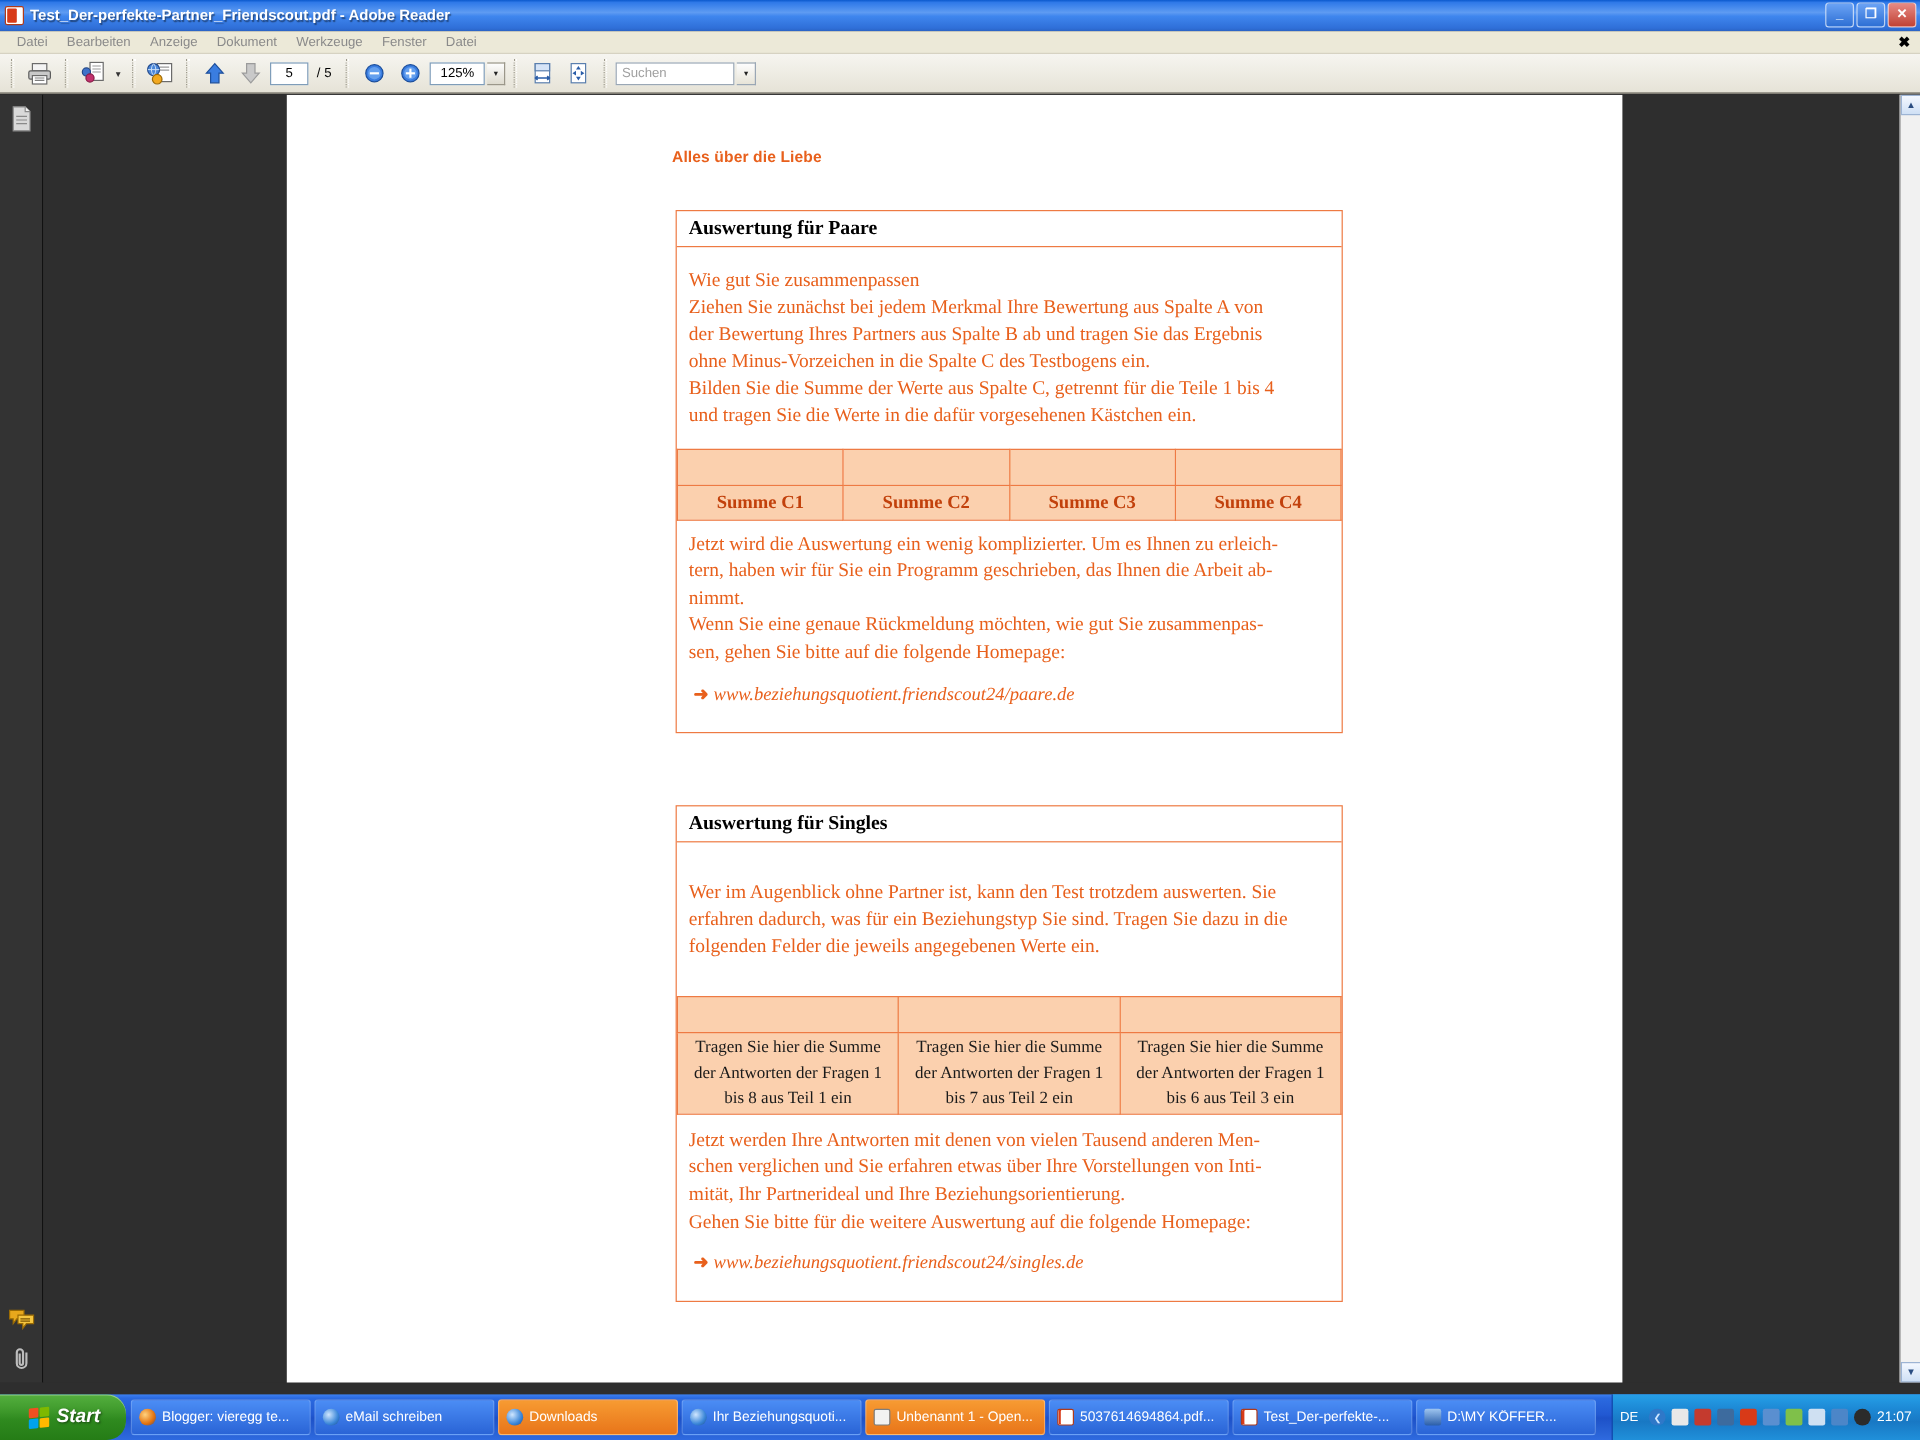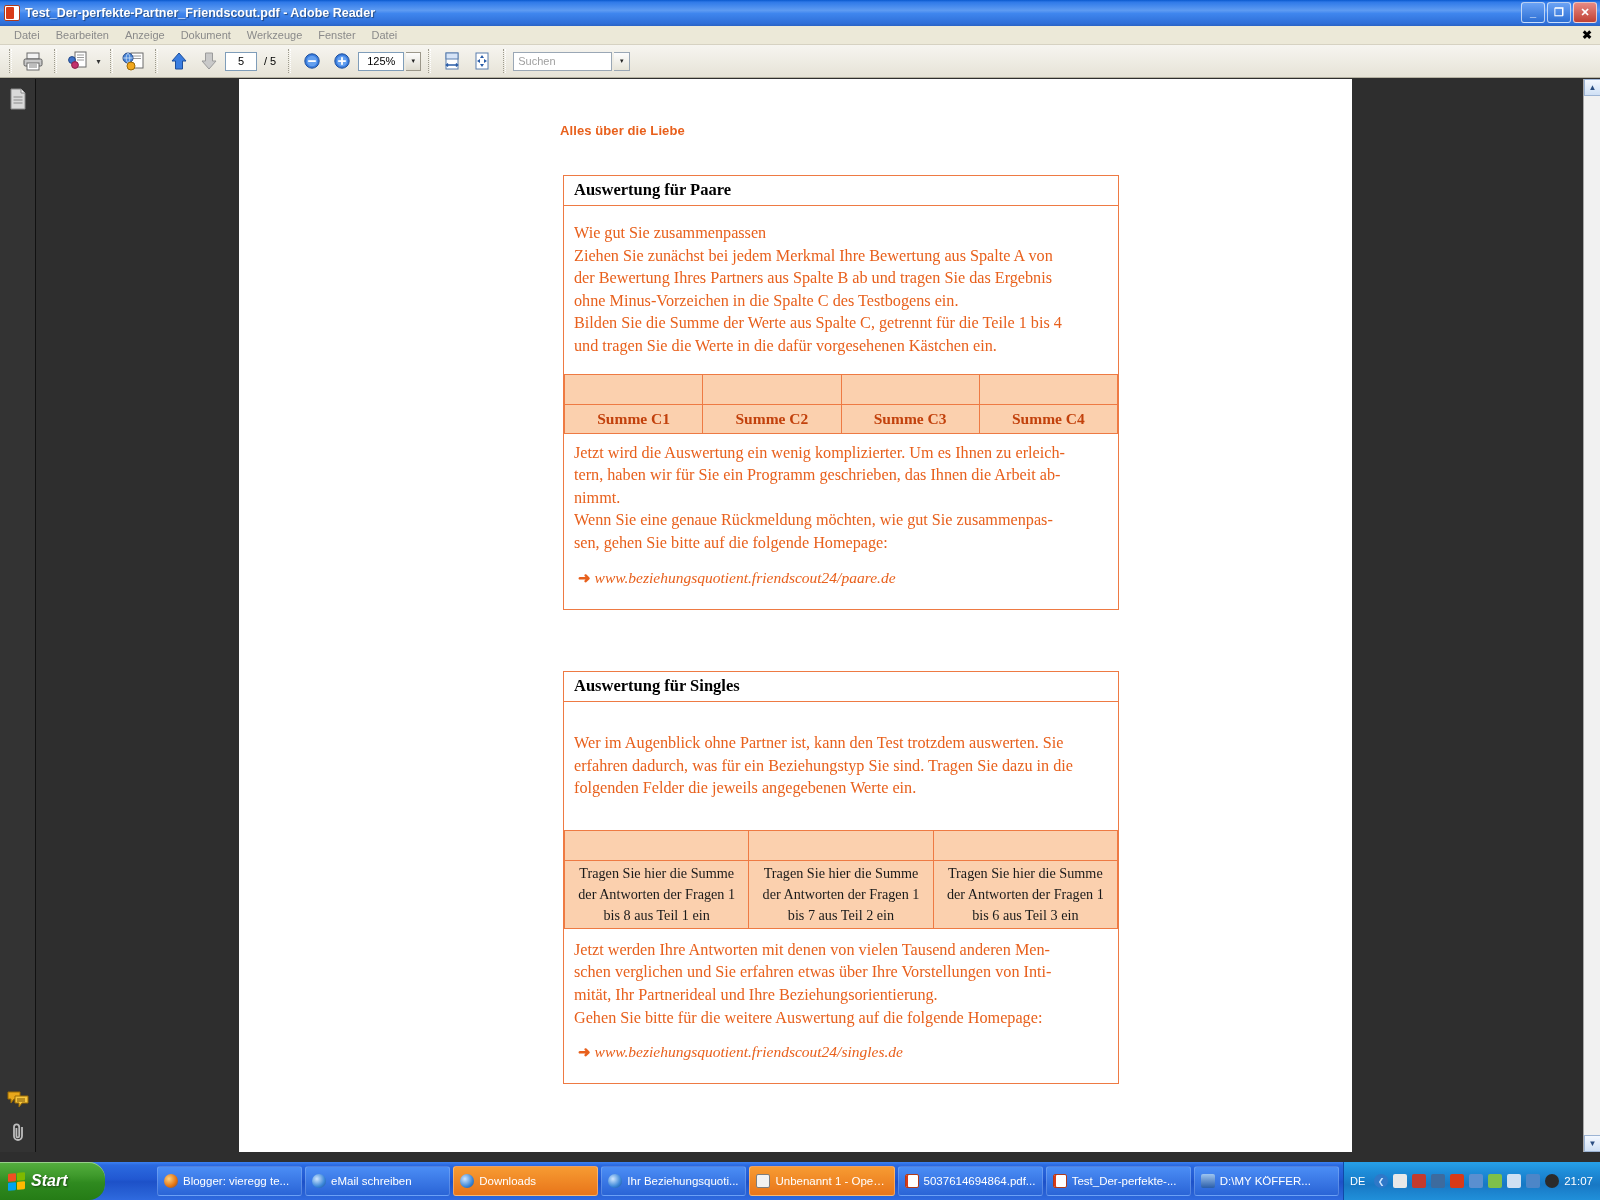--- a/index.html
+++ b/index.html
@@ -272,35 +272,35 @@
     left: 0; right: 0; bottom: 0;
     height: 38px;
     background: linear-gradient(to bottom,#3c81f3 0%,#2b6ae0 8%,#2158d2 45%,#1d51c8 52%,#2a64d8 88%,#2f6ae0 100%);
     display: flex; align-items: stretch;
   }
   .startbtn {
     width: 105px;
     background: linear-gradient(to bottom,#55b03f 0%,#3f9a2c 35%,#2f8a1f 55%,#257c16 100%);
     border-top-right-radius: 16px; border-bottom-right-radius: 16px;
     display: flex; align-items: center; gap: 6px;
-    padding-left: 8px;
+    padding-left: 24px;
     flex: 0 0 auto;
     box-shadow: inset 0 1px 0 rgba(255,255,255,.4);
   }
   .startbtn .flag {
     width: 17px; height: 17px;
     display: grid; grid-template-columns: 1fr 1fr; grid-template-rows: 1fr 1fr;
     gap: 1.5px; transform: skewY(-6deg);
   }
   .startbtn .flag i { display: block; border-radius: 1px; }
   .startbtn .txt {
     color: #fff; font-size: 16px; font-weight: bold; font-style: italic;
     text-shadow: 1px 1px 2px rgba(0,0,0,.5);
   }
-  .tasks { display: flex; align-items: center; flex: 1 1 auto; gap: 3px; padding: 3px 4px; margin-left: 48px; }
+  .tasks { display: flex; align-items: center; flex: 1 1 auto; gap: 3px; padding: 3px 4px; }
   .task {
     height: 30px;
     flex: 0 1 150px;
     min-width: 0;
     display: flex; align-items: center; gap: 5px;
     padding: 0 6px;
     border-radius: 3px;
     background: linear-gradient(to bottom,#4b8df5,#2a64d6);
     border: 1px solid rgba(255,255,255,.18);
     color: #fff; font-size: 11.5px;

